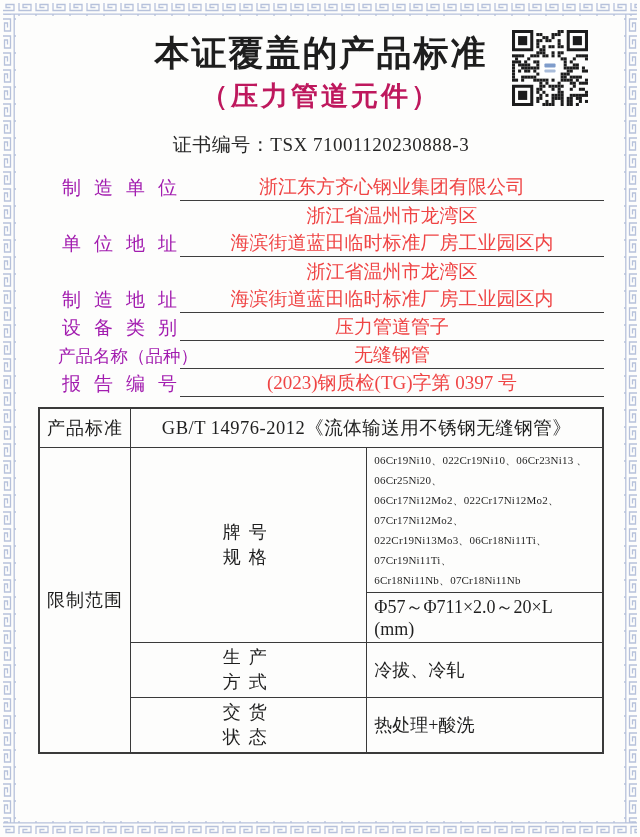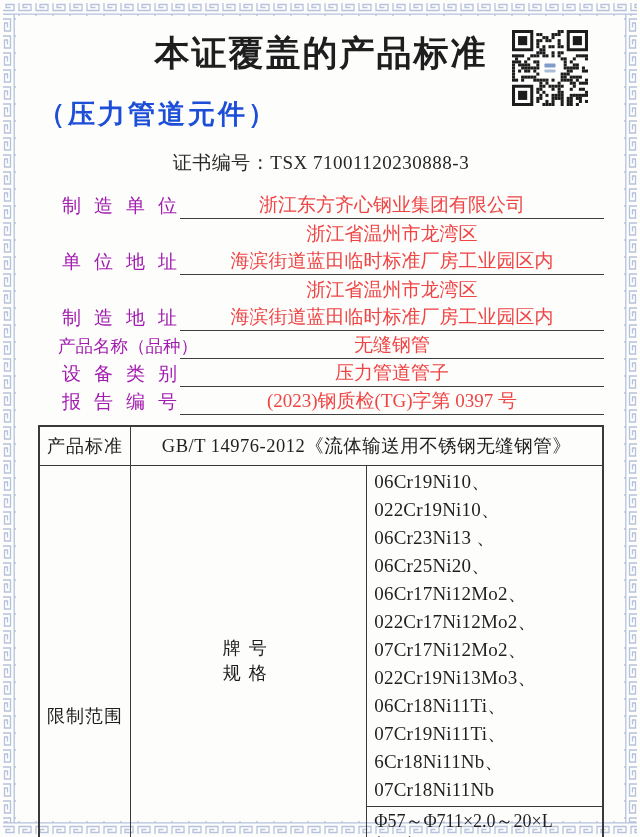--- a/index.html
+++ b/index.html
@@ -8,22 +8,22 @@
     background:#fdfdfc;color:#262626;
     font-family:"Liberation Serif","DejaVu Serif",serif;
   }
   .border-svg{position:absolute;left:0;top:0;z-index:0;}
   .content{
     position:absolute;left:0;top:0;width:640px;height:837px;
     box-sizing:border-box;padding:0 36px 0 38px;z-index:1;
   }
   .doc-title{margin-top:34px;text-align:center;font-size:35px;font-weight:bold;
     line-height:40px;letter-spacing:2px;color:#1e1e1e;}
-  .doc-subtitle{margin-top:22px;text-align:left;font-size:27px;font-weight:bold;
-    letter-spacing:3px;color:#1d4ed8;}
+  .doc-subtitle{margin-top:4px;text-align:center;font-size:27px;font-weight:bold;
+    letter-spacing:3px;color:#be185d;}
   .cert-no{margin-top:18px;text-align:center;font-size:19px;letter-spacing:.5px;}
   .qr{position:absolute;left:512px;top:30px;width:76px;height:76px;z-index:2;}
 
   .fields{margin-top:15px;}
   .frow{display:flex;height:28px;align-items:flex-end;}
   .flabel{width:142px;padding-left:24px;box-sizing:border-box;font-size:19px;
     letter-spacing:13px;white-space:nowrap;line-height:26px;color:#a21caf;}
   .flabel.tight{letter-spacing:0;font-size:17.5px;padding-left:20px;}
   .fvalue{flex:1;text-align:center;font-size:19px;line-height:26px;
     border-bottom:1.6px solid #3e3e3e;color:#ef4444;}
@@ -32,21 +32,21 @@
   .statement{margin-top:8px;font-size:19px;line-height:29px;text-indent:38px;
     letter-spacing:.4px;color:#202020;}
 
   table.scope{width:100%;border-collapse:collapse;margin-top:10px;table-layout:fixed;
     border:2.2px solid #3a3a3a;}
   table.scope td{border:1.4px solid #3a3a3a;padding:2px 7px;vertical-align:middle;color:#1f1f1f;}
   td.cat{width:76px;text-align:center;font-size:18px;letter-spacing:1px;padding:2px 2px;margin-top:47px;}
   td.sub{width:56px;text-align:center;font-size:18px;letter-spacing:8px;
     white-space:pre-line;line-height:25px;padding:2px 0 2px 6px;}
   td.std{text-align:center;font-size:18.5px;letter-spacing:.5px;}
-  td.grades{font-size:19px;line-height:28px;white-space:pre-line;letter-spacing:.2px;}
+  td.grades{font-size:11px;line-height:20px;white-space:pre-line;letter-spacing:.2px;}
   td.val{font-size:18px;}
   tr.r1{height:39px;} tr.r2{height:80px;} tr.r3{height:30px;}
   tr.r4{height:38px;margin-left:12px;} tr.r5{height:43px;}
 </style>
 </head>
 <body>
 
 <svg class="border-svg" width="640" height="837" aria-hidden="true">
   <defs>
     <pattern id="mh" width="17" height="13" patternUnits="userSpaceOnUse">
@@ -294,26 +294,26 @@
     </div>
     <div class="frow">
       <div class="flabel"></div>
       <div class="fvalue noline">浙江省温州市龙湾区</div>
     </div>
     <div class="frow">
       <div class="flabel">制造地址</div>
       <div class="fvalue">海滨街道蓝田临时标准厂房工业园区内</div>
     </div>
     <div class="frow">
+      <div class="flabel">设备类别</div>
+      <div class="fvalue">压力管道管子</div>
+    </div>
+    <div class="frow">
       <div class="flabel tight">产品名称（品种）</div>
       <div class="fvalue">无缝钢管</div>
-    </div>
-    <div class="frow">
-      <div class="flabel">设备类别</div>
-      <div class="fvalue">压力管道管子</div>
     </div>
     <div class="frow">
       <div class="flabel">报告编号</div>
       <div class="fvalue">(2023)钢质检(TG)字第 0397 号</div>
     </div>
   </div>
 
 
   <table class="scope">
     <tbody>

